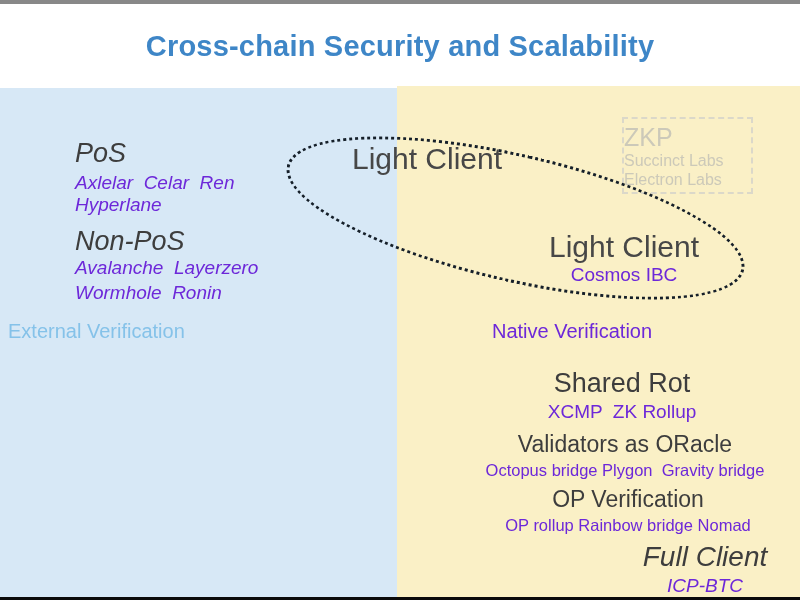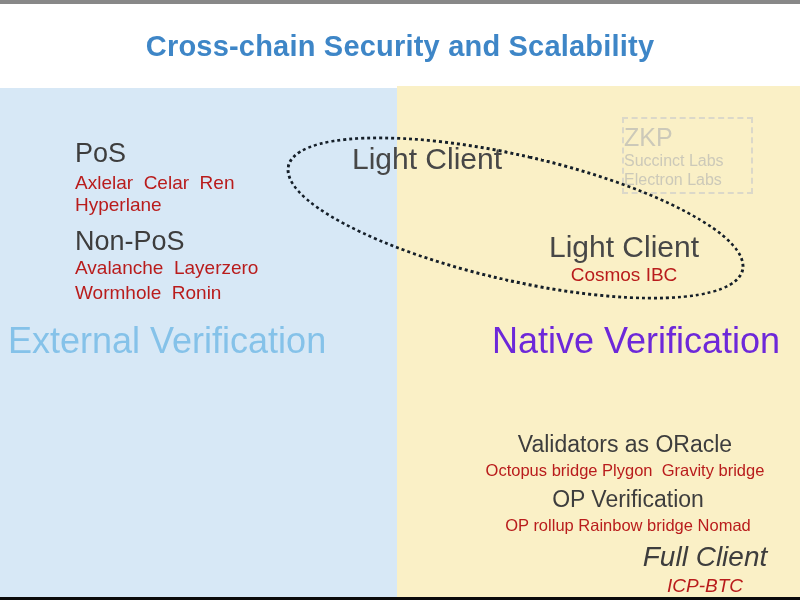--- a/index.html
+++ b/index.html
@@ -21,35 +21,35 @@
     color: #3e86c7;
     letter-spacing: 0.2px;
   }
   .region { position: absolute; top: 84px; height: 509px; }
   .region.blue  { left: 0;     width: 397px; background: #d7e8f6; }
   .region.yellow{ left: 397px; width: 403px; background: #faf0c6; top: 82px; height: 511px; }
   .bottom-bar {
     position: absolute; left: 0; top: 593px;
     width: 800px; height: 7px; background: #0a0a0a;
   }
-  .group { position: absolute; }
+  .group { position: absolute; font-style: italic; }
   .heading {
     font-size: 27px;
     color: #3d3d3d;
     white-space: pre;
   }
   .sub-line {
     font-size: 19px;
     line-height: 22px;
-    color: #b91c1c;
+    color: #6d28d9;
     white-space: pre;
   }
   .region-label {
     position: absolute;
-    font-size: 36px;
+    font-size: 20px;
     white-space: pre;
   }
   .region-label.external { left: 8px;  top: 316px; color: #85c2e9; }
   .region-label.native   { left: 492px; top: 316px; color: #6d28d9; }
   .center-block {
     position: absolute;
     transform: translateX(-50%);
     text-align: center;
   }
   .center-block .heading { margin-bottom: 2px; }
@@ -110,20 +110,24 @@
 
   <div class="center-block" style="left:427px; top:138px;">
     <div class="cluster-heading">Light Client</div>
   </div>
 
   <div class="center-block" style="left:624px; top:226px;">
     <div class="cluster-heading">Light Client</div>
     <div class="sub-line">Cosmos IBC</div>
   </div>
 
+  <div class="center-block" style="left:622px; top:364px;">
+    <div class="heading">Shared Rot</div>
+    <div class="sub-line">XCMP  ZK Rollup</div>
+  </div>
 
   <div class="center-block" style="left:625px; top:427px;">
     <div class="heading small-heading">Validators as ORacle</div>
     <div class="sub-line small-sub">Octopus bridge Plygon  Gravity bridge</div>
   </div>
 
   <div class="center-block" style="left:628px; top:482px;">
     <div class="heading small-heading">OP Verification</div>
     <div class="sub-line small-sub">OP rollup Rainbow bridge Nomad</div>
   </div>

